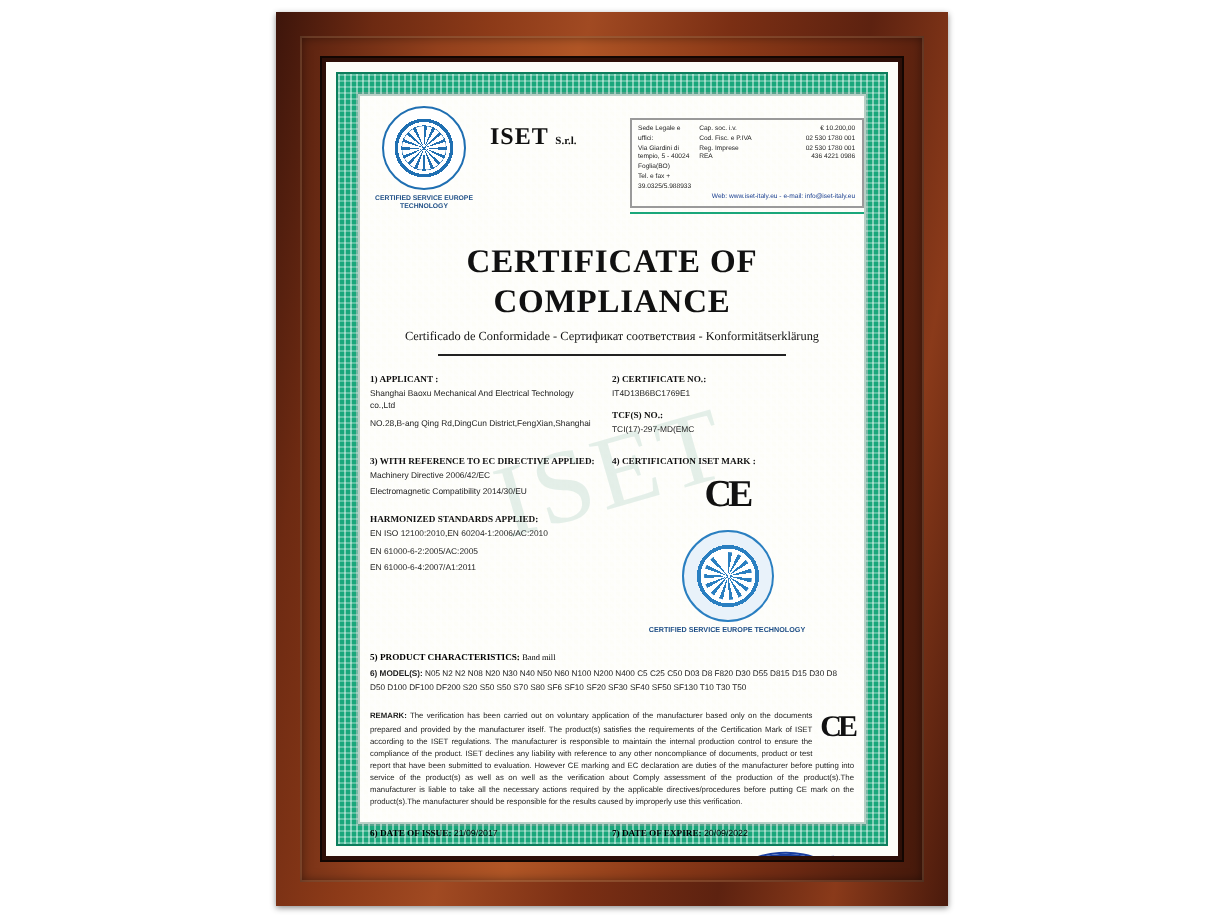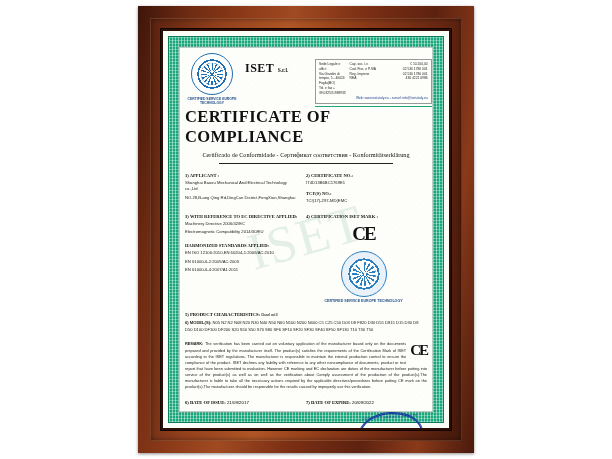--- a/index.html
+++ b/index.html
@@ -83,22 +83,22 @@
   .addr-box{border:1px solid #9a9a9a;font-size:3.3px;line-height:1.45;color:#222;padding:2px 3px;font-family:"Liberation Sans",sans-serif;}
   .addr-cols{display:flex;gap:4px;}
   .addr-col-l{flex:1 1 auto;}
   .addr-col-r{flex:0 0 78px;}
   .addr-row{display:flex;justify-content:space-between;gap:3px;}
   .hdr-rule{height:1px;background:#1aa77b;margin-top:2px;}
   .hdr-email{font-size:3.3px;color:#1a3f8f;text-align:right;margin-top:1px;font-family:"Liberation Sans",sans-serif;}
 
   
   .title{
-    text-align:left;font-size:16.5px;font-weight:bold;letter-spacing:.4px;
-    color:#111;font-family:"Liberation Serif",serif;
+    text-align:center;font-size:16.5px;font-weight:bold;letter-spacing:.4px;
+    color:#111;margin-top:14px;font-family:"Liberation Serif",serif;
   }
   .subtitle{
     text-align:center;font-size:6.2px;color:#111;margin-top:4px;
     font-family:"Liberation Serif",serif;
   }
   .title-rule{height:1px;background:#222;margin:5px 34px 0 34px;}
 
   
   .grid{display:flex;margin-top:9px;}
   .col{width:50%;padding-right:6px;box-sizing:border-box;}

